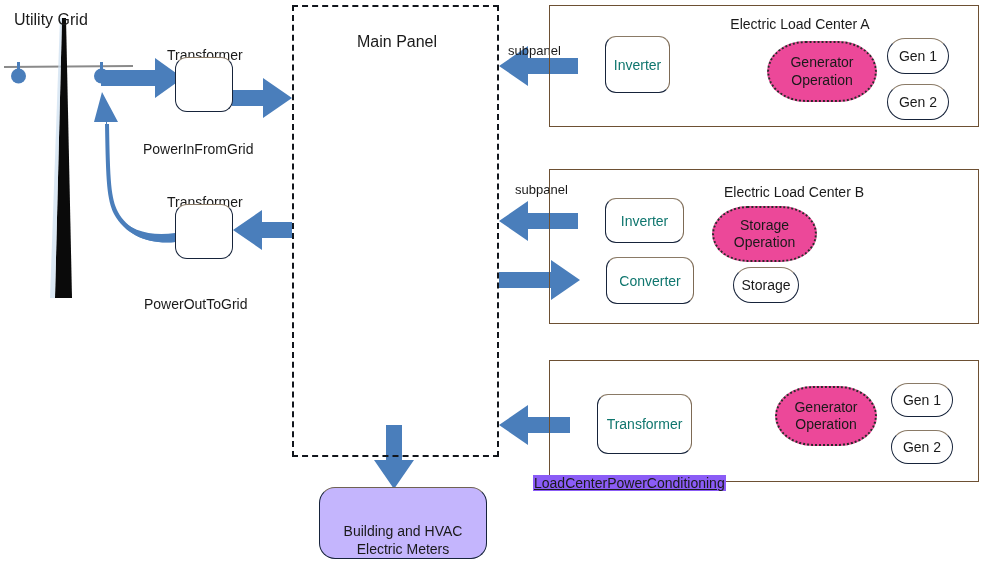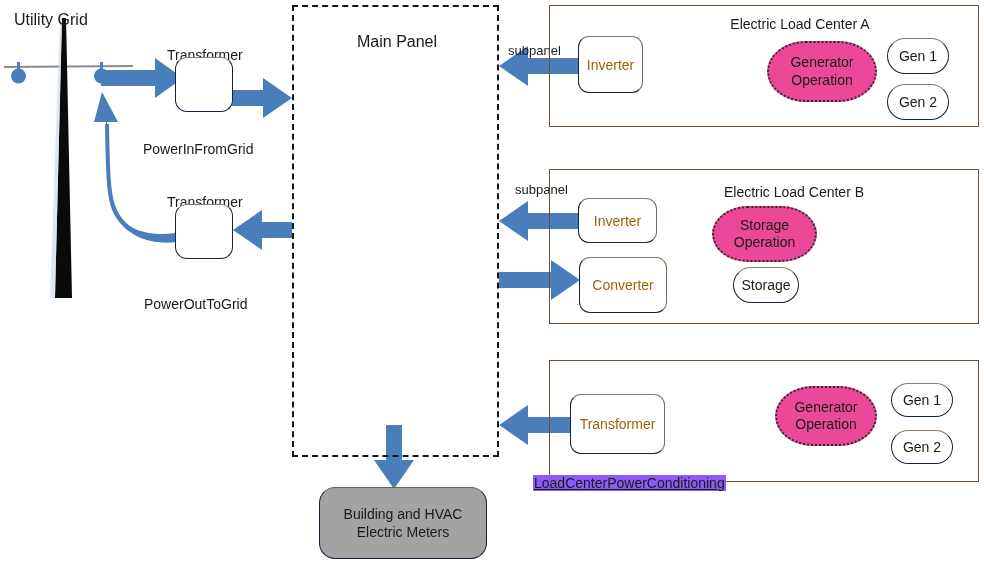--- a/index.html
+++ b/index.html
@@ -8,21 +8,21 @@
 
   .lbl{position:absolute;color:#1a1a1a;white-space:nowrap;line-height:1.15;margin-top:8px;}
 
   
   .devbox{
     position:absolute;background:#fff;
     border:1.4px solid #16233a;
     border-top-color:#8a7a66;border-right-color:#7d6a55;
     border-radius:11px;
     display:flex;align-items:center;justify-content:center;
-    color:#a16207;box-sizing:border-box;
+    color:#0f766e;box-sizing:border-box;margin-left:27px;
   }
   
   .xfmr-blank{
     position:absolute;background:#fff;
     border:1.5px solid #16233a;border-top-color:#8a7a66;
     border-radius:12px;box-sizing:border-box;
   }
 
   
   .pill{
@@ -52,24 +52,24 @@
 
   
   .mainpanel{
     position:absolute;background:transparent;
     border:2px dashed #12161c;
     box-sizing:border-box;
   }
 
   
   .meters{
-    position:absolute;background:#a3a3a3;
+    position:absolute;background:#c4b5fd;
     border:1.4px solid #16233a;border-top-color:#6f6253;
     border-radius:16px;
-    display:flex;flex-direction:column;align-items:center;justify-content:center;
+    display:flex;flex-direction:column;align-items:center;justify-content:flex-end;
     box-sizing:border-box;color:#1a1a1a;text-align:center;line-height:1.3;
   }
 
   svg.layer{position:absolute;left:0;top:0;width:984px;height:569px;pointer-events:none;}
   svg.layer .arw{fill:#4a7ebb;}
   svg.layer .pole{fill:#0a0a0a;}
   svg.layer .crossbar{stroke:#8a8a8a;stroke-width:2;}
   svg.layer .insul{fill:#4a7ebb;}
 </style>
 </head>
@@ -166,21 +166,21 @@
     <span>Operation</span>
   </div>
 
   <div class="pill" style="left:887px;top:38px;width:62px;height:36px;font-size:14px;">Gen 1</div>
   <div class="pill" style="left:887px;top:84px;width:62px;height:36px;font-size:14px;">Gen 2</div>
 
   <div class="loadcenter" style="left:549px;top:169px;width:430px;height:155px;"></div>
   <div class="lbl lc-title" style="left:549px;top:176px;width:490px;font-size:14px;">Electric Load Center B</div>
 
   <div class="devbox" style="left:578px;top:198px;width:79px;height:45px;font-size:14px;">Inverter</div>
-  <div class="devbox" style="left:579px;top:257px;width:88px;height:56px;font-size:14px;">Converter</div>
+  <div class="devbox" style="left:579px;top:257px;width:88px;height:47px;font-size:14px;">Converter</div>
 
   <div class="dotcap" style="left:712px;top:206px;width:105px;height:56px;font-size:14px;">
     <span>Storage</span>
     <span>Operation</span>
   </div>
 
   <div class="pill" style="left:733px;top:267px;width:66px;height:36px;font-size:14px;">Storage</div>
 
   <div class="loadcenter" style="left:549px;top:360px;width:430px;height:122px;"></div>
 

